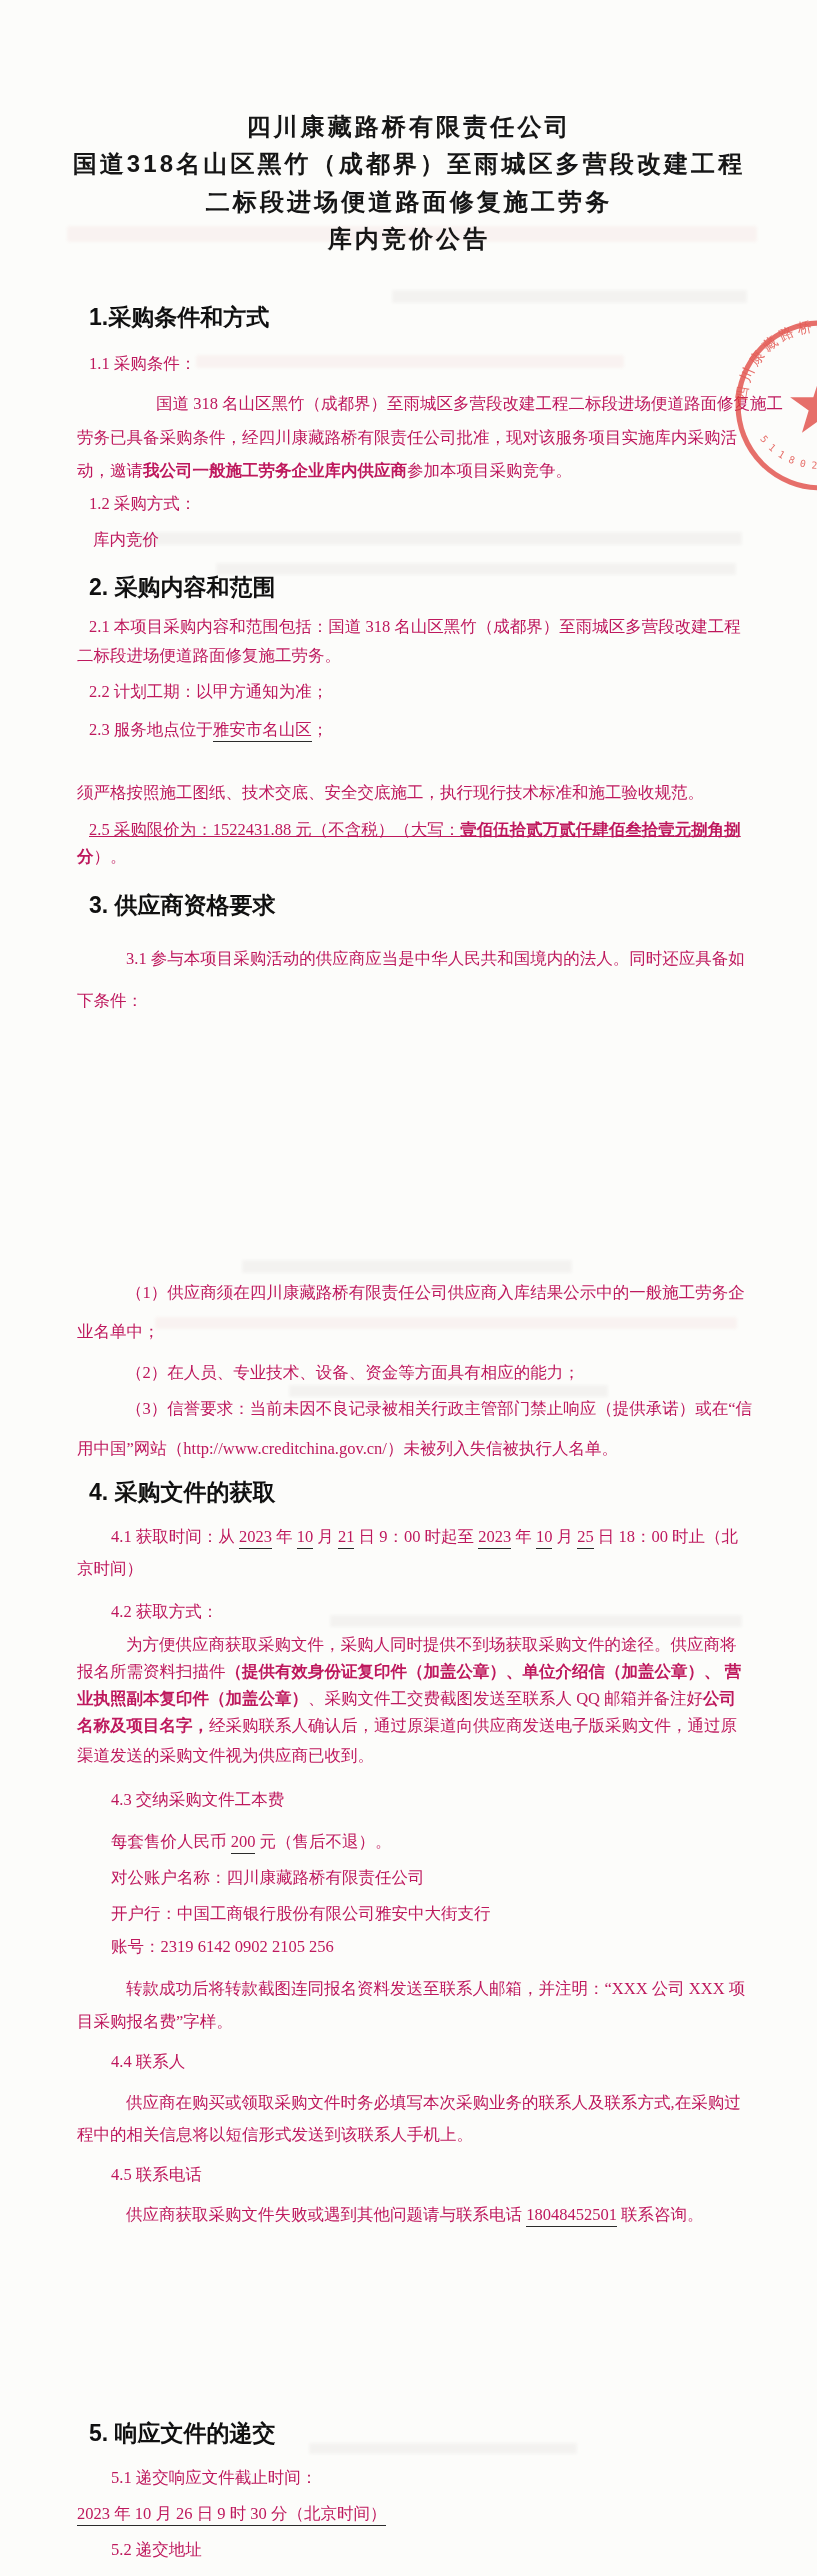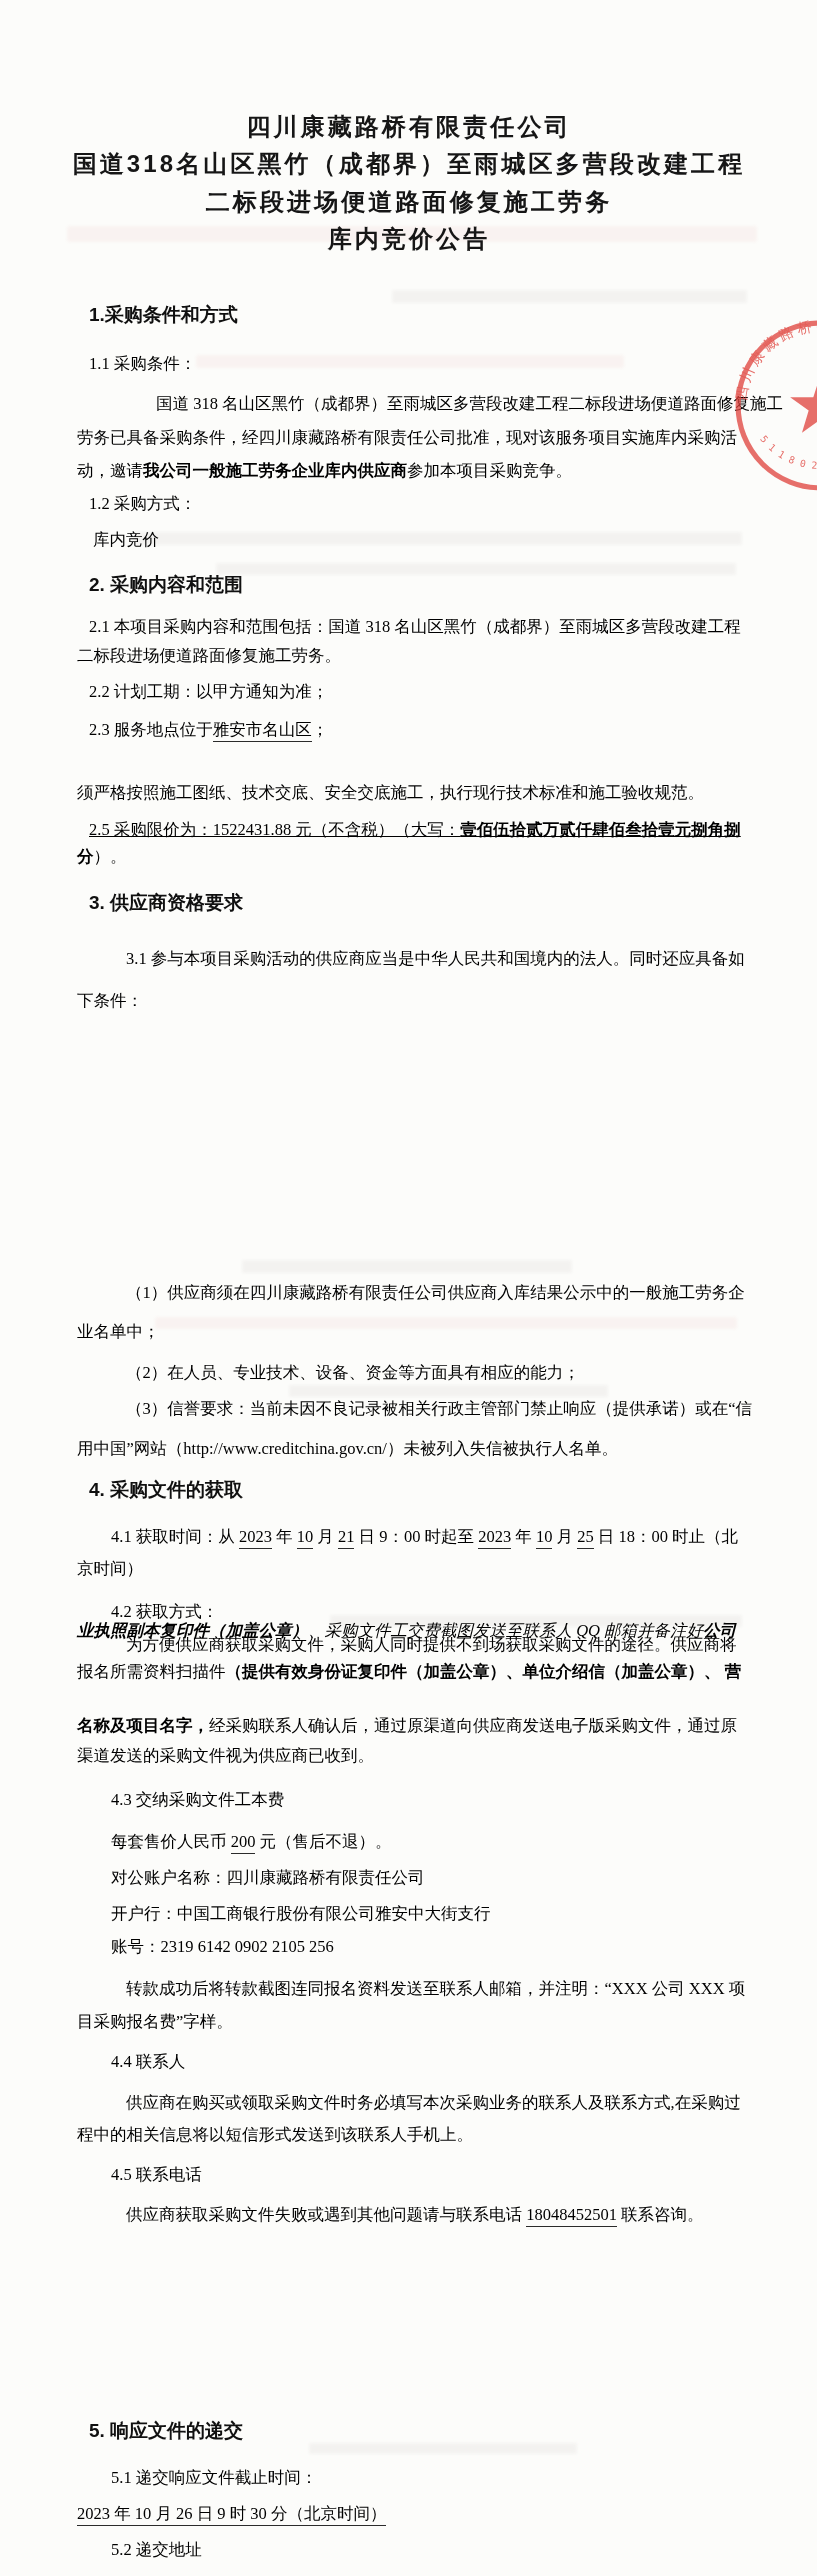--- a/index.html
+++ b/index.html
@@ -16,26 +16,26 @@
     position:absolute;left:0;width:100%;
     text-align:center;
     font-family:"Liberation Sans","DejaVu Sans",sans-serif;
     font-weight:700;font-size:24px;line-height:1.2;
     letter-spacing:3.1px;color:#161616;white-space:nowrap;
   }
   
   .ln{
     position:absolute;
     font-size:16.5px;line-height:1.3;
-    color:#000000;white-space:nowrap;
+    color:#be185d;white-space:nowrap;
   }
   
   .hd{
     font-family:"Liberation Sans","DejaVu Sans",sans-serif;
-    font-weight:700;font-size:19px;color:#101010;
+    font-weight:700;font-size:23px;color:#101010;
   }
   .ln .b{font-weight:700;}
   .ln .u{border-bottom:1.5px solid #2b2b2b;padding-bottom:1.5px;}
   
   .ghost{
     position:absolute;border-radius:2.1px;
     background:#8a7d7d;opacity:.07;filter:blur(1.5px);
     pointer-events:none;
   }
   .ghost.pink{background:#d06a6a;opacity:.06;}
@@ -91,21 +91,21 @@
   <div class="ln" style="top:1362px;left:126px;">（2）在人员、专业技术、设备、资金等方面具有相应的能力；</div>
   <div class="ln" style="top:1398px;left:126px;">（3）信誉要求：当前未因不良记录被相关行政主管部门禁止响应（提供承诺）或在“信</div>
   <div class="ln" style="top:1438px;left:77px;">用中国”网站（http://www.creditchina.gov.cn/）未被列入失信被执行人名单。</div>
 
   <div class="ln hd" style="top:1478px;left:89px;">4. 采购文件的获取</div>
   <div class="ln" style="top:1526px;left:111px;"><span>4.1 获取时间：从 </span><span class="u">2023</span><span> 年 </span><span class="u">10</span><span> 月 </span><span class="u">21</span><span> 日 9：00 时起至 </span><span class="u">2023</span><span> 年 </span><span class="u">10</span><span> 月 </span><span class="u">25</span><span> 日 18：00 时止（北</span></div>
   <div class="ln" style="top:1558px;left:77px;">京时间）</div>
   <div class="ln" style="top:1601px;left:111px;">4.2 获取方式：</div>
   <div class="ln" style="top:1634px;left:126px;">为方便供应商获取采购文件，采购人同时提供不到场获取采购文件的途径。供应商将</div>
   <div class="ln" style="top:1661px;left:77px;"><span>报名所需资料扫描件</span><span class="b">（提供有效身份证复印件（加盖公章）、单位介绍信（加盖公章）、 营</span></div>
-  <div class="ln" style="top:1620px;left:77px;font-style:italic;"><span class="b">业执照副本复印件（加盖公章）</span><span>、采购文件工交费截图发送至联系人 QQ 邮箱并备注好</span><span class="b">公司</span></div>
+  <div class="ln" style="top:1688px;left:77px;"><span class="b">业执照副本复印件（加盖公章）</span><span>、采购文件工交费截图发送至联系人 QQ 邮箱并备注好</span><span class="b">公司</span></div>
   <div class="ln" style="top:1715px;left:77px;"><span class="b">名称及项目名字，</span><span>经采购联系人确认后，通过原渠道向供应商发送电子版采购文件，通过原</span></div>
   <div class="ln" style="top:1745px;left:77px;">渠道发送的采购文件视为供应商已收到。</div>
   <div class="ln" style="top:1789px;left:111px;">4.3 交纳采购文件工本费</div>
   <div class="ln" style="top:1831px;left:111px;"><span>每套售价人民币 </span><span class="u">200</span><span> 元（售后不退）。</span></div>
   <div class="ln" style="top:1867px;left:111px;">对公账户名称：四川康藏路桥有限责任公司</div>
   <div class="ln" style="top:1903px;left:111px;">开户行：中国工商银行股份有限公司雅安中大街支行</div>
   <div class="ln" style="top:1936px;left:111px;">账号：2319 6142 0902 2105 256</div>
   <div class="ln" style="top:1978px;left:126px;">转款成功后将转款截图连同报名资料发送至联系人邮箱，并注明：“XXX 公司 XXX 项</div>
   <div class="ln" style="top:2011px;left:77px;">目采购报名费”字样。</div>
   <div class="ln" style="top:2051px;left:111px;">4.4 联系人</div>

